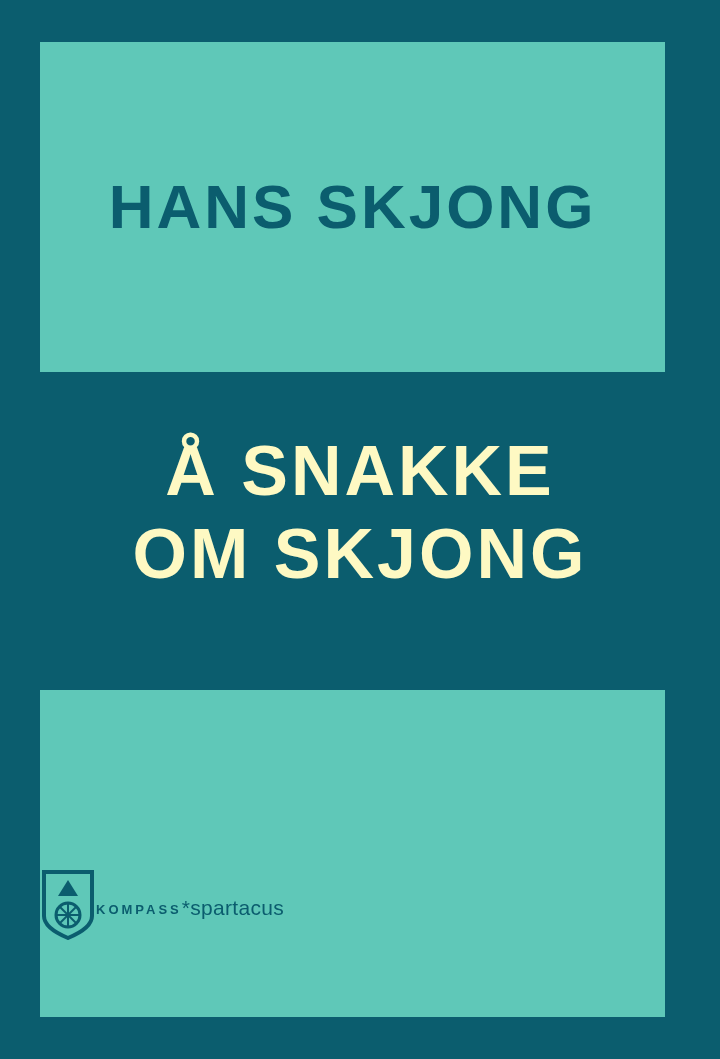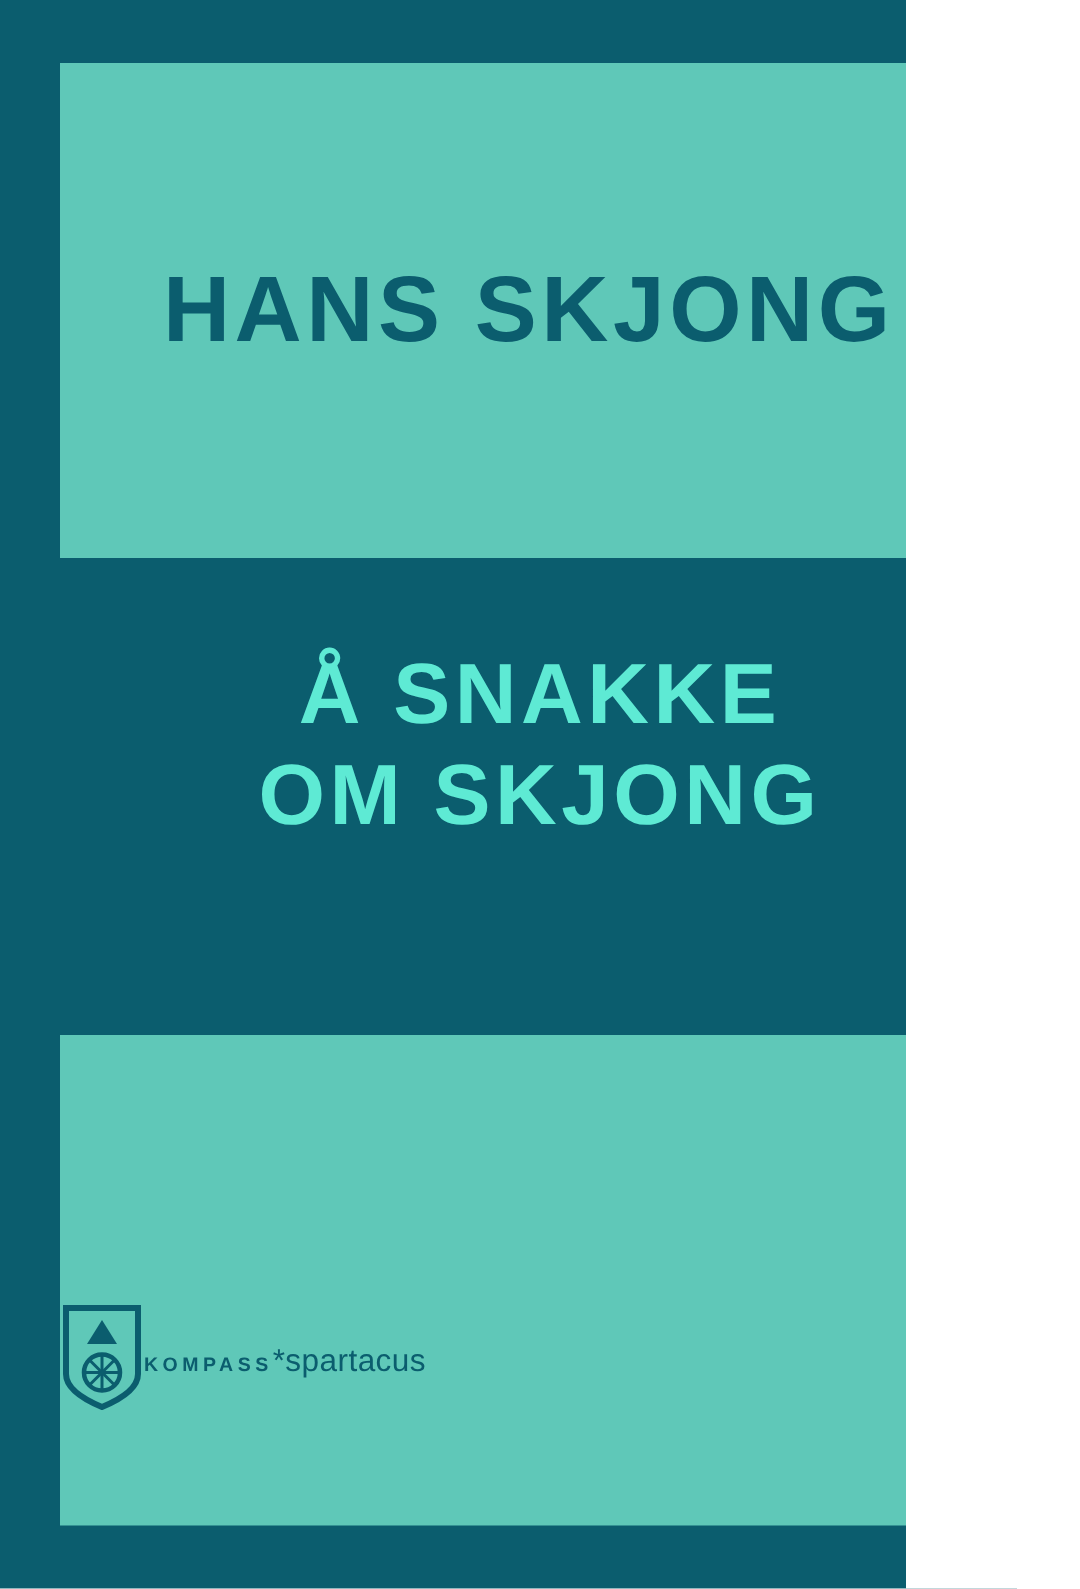--- a/index.html
+++ b/index.html
@@ -5,21 +5,21 @@
   html, body {
     margin: 0;
     padding: 0;
     background: #ffffff;
   }
   body {
     font-family: "Liberation Sans", sans-serif;
   }
   .cover {
     position: relative;
-    width: 604px;
+    width: 720px;
     height: 1059px;
     background: #0b5d6e;
     overflow: hidden;
   }
 
   
   .author-band {
     position: absolute;
     left: 40px;
     top: 42px;
@@ -42,22 +42,22 @@
 
   
   .title-block {
     position: absolute;
     left: 40px;
     top: 430px;
     width: 640px;
     text-align: center;
   }
   .title-line {
-    color: #5eead4;
-    font-size: 57px;
+    color: #fef9c3;
+    font-size: 70px;
     font-weight: bold;
     letter-spacing: 3px;
     line-height: 1.18;
     white-space: nowrap;
   }
 
   
   .subtitle-band {
     position: absolute;
     left: 40px;

